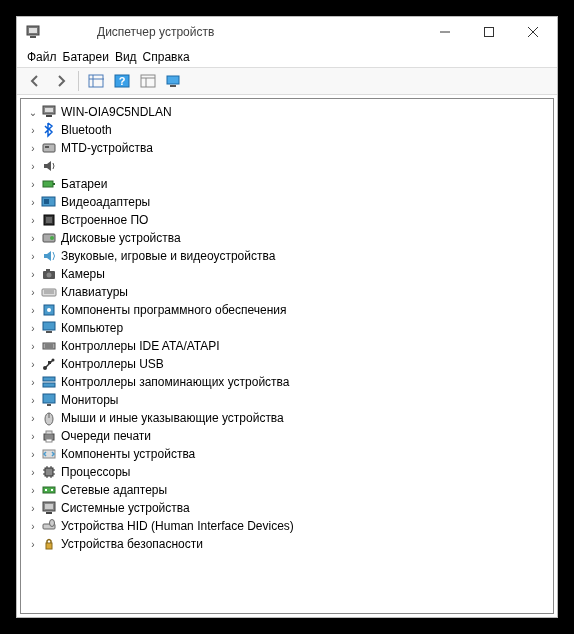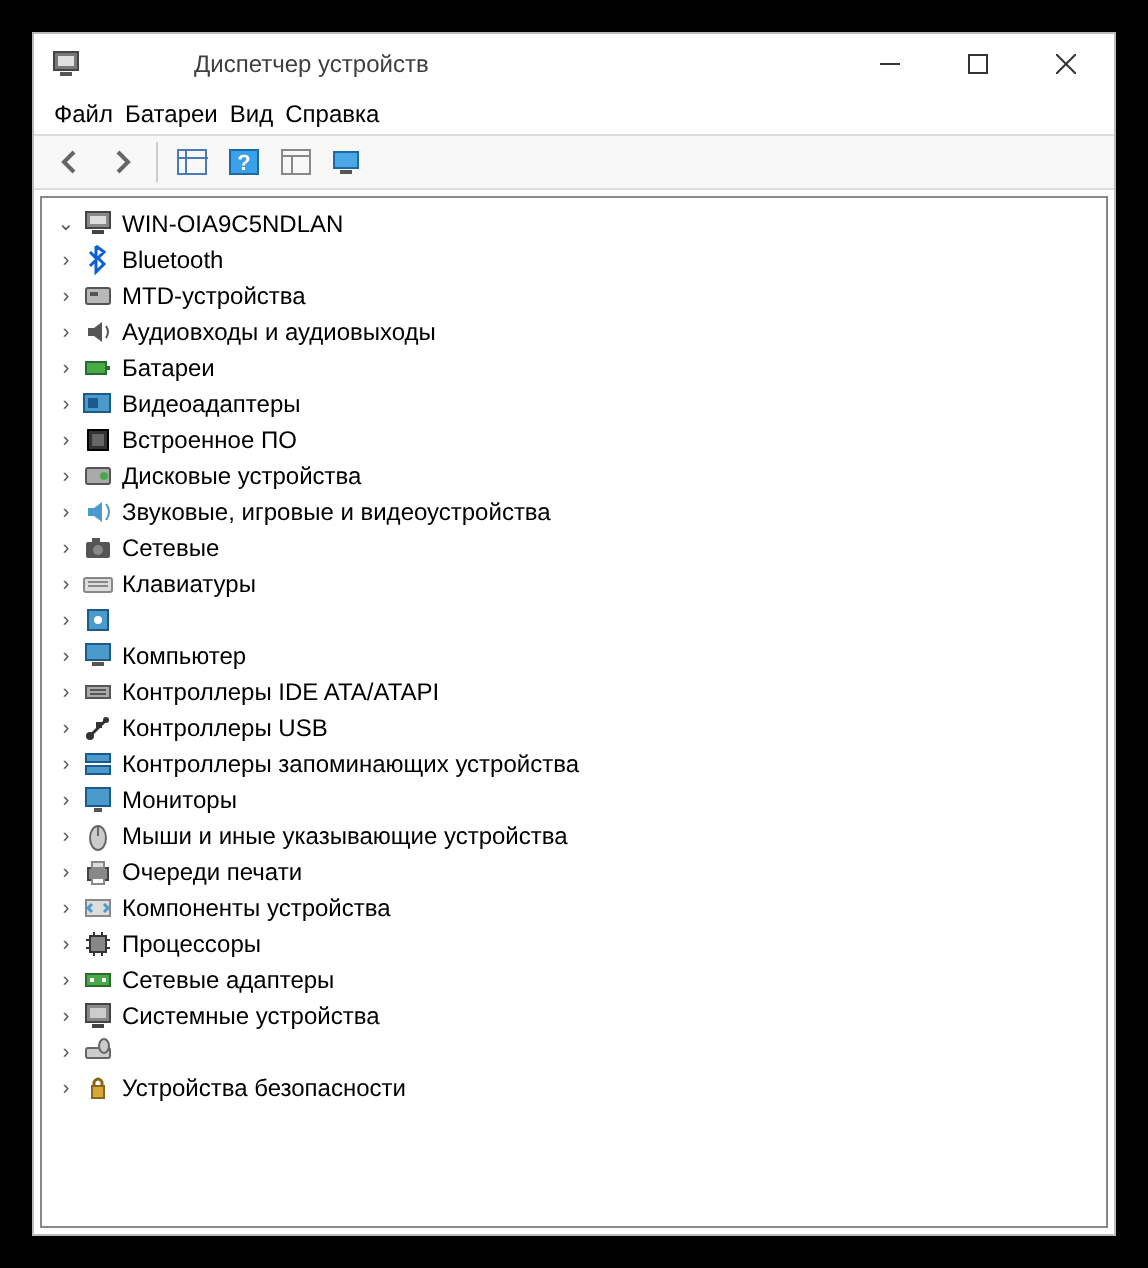--- a/index.html
+++ b/index.html
@@ -203,21 +203,20 @@
           <span class="node-label">MTD-устройства</span>
         </li>
         <li class="level1">
           <span class="arrow">›</span>
           <span class="node-icon">
             <svg width="16" height="16" viewBox="0 0 16 16">
               <path d="M3 6 L6 6 L10 3 L10 13 L6 10 L3 10 Z" fill="#555"></path>
               <path d="M12 5 Q14 8 12 11" fill="none" stroke="#555"></path>
             </svg>
           </span>
-          <span class="node-label">Аудиовходы и аудиовыходы</span>
         </li>
         <li class="level1">
           <span class="arrow">›</span>
           <span class="node-icon">
             <svg width="16" height="16" viewBox="0 0 16 16">
               <rect x="2" y="5" width="10" height="6" fill="#4aaa4a" stroke="#2a6a2a"></rect>
               <rect x="12" y="7" width="2" height="2" fill="#2a6a2a"></rect>
             </svg>
           </span>
           <span class="node-label">Батареи</span>
@@ -264,41 +263,42 @@
         </li>
         <li class="level1">
           <span class="arrow">›</span>
           <span class="node-icon">
             <svg width="16" height="16" viewBox="0 0 16 16">
               <rect x="2" y="5" width="12" height="8" rx="1" fill="#555"></rect>
               <circle cx="8" cy="9" r="2.5" fill="#888"></circle>
               <rect x="5" y="3" width="4" height="2" fill="#555"></rect>
             </svg>
           </span>
-          <span class="node-label">Сетевые</span>
+          <span class="node-label">Камеры</span>
         </li>
         <li class="level1">
           <span class="arrow">›</span>
           <span class="node-icon">
             <svg width="16" height="16" viewBox="0 0 16 16">
               <rect x="1" y="5" width="14" height="7" rx="1" fill="#ddd" stroke="#888"></rect>
               <line x1="3" y1="7" x2="13" y2="7" stroke="#888"></line>
               <line x1="3" y1="9" x2="13" y2="9" stroke="#888"></line>
             </svg>
           </span>
           <span class="node-label">Клавиатуры</span>
         </li>
         <li class="level1">
           <span class="arrow">›</span>
           <span class="node-icon">
             <svg width="16" height="16" viewBox="0 0 16 16">
               <rect x="3" y="3" width="10" height="10" fill="#4a9acc" stroke="#1a5a8c"></rect>
               <circle cx="8" cy="8" r="2" fill="#fff"></circle>
             </svg>
           </span>
+          <span class="node-label">Компоненты программного обеспечения</span>
         </li>
         <li class="level1">
           <span class="arrow">›</span>
           <span class="node-icon">
             <svg width="16" height="16" viewBox="0 0 16 16">
               <rect x="2" y="2" width="12" height="8" fill="#4a9acc" stroke="#1a5a8c"></rect>
               <rect x="5" y="11" width="6" height="2" fill="#555"></rect>
             </svg>
           </span>
           <span class="node-label">Компьютер</span>
@@ -417,20 +417,21 @@
           <span class="node-label">Системные устройства</span>
         </li>
         <li class="level1">
           <span class="arrow">›</span>
           <span class="node-icon">
             <svg width="16" height="16" viewBox="0 0 16 16">
               <rect x="2" y="6" width="12" height="5" rx="1" fill="#ccc" stroke="#666"></rect>
               <ellipse cx="11" cy="5" rx="2.5" ry="3.5" fill="#ccc" stroke="#666"></ellipse>
             </svg>
           </span>
+          <span class="node-label">Устройства HID (Human Interface Devices)</span>
         </li>
         <li class="level1">
           <span class="arrow">›</span>
           <span class="node-icon">
             <svg width="16" height="16" viewBox="0 0 16 16">
               <rect x="5" y="7" width="6" height="6" fill="#d8a838" stroke="#886818"></rect>
               <path d="M6 7 L6 5 Q8 2 10 5 L10 7" fill="none" stroke="#886818" stroke-width="1.5"></path>
             </svg>
           </span>
           <span class="node-label">Устройства безопасности</span>

